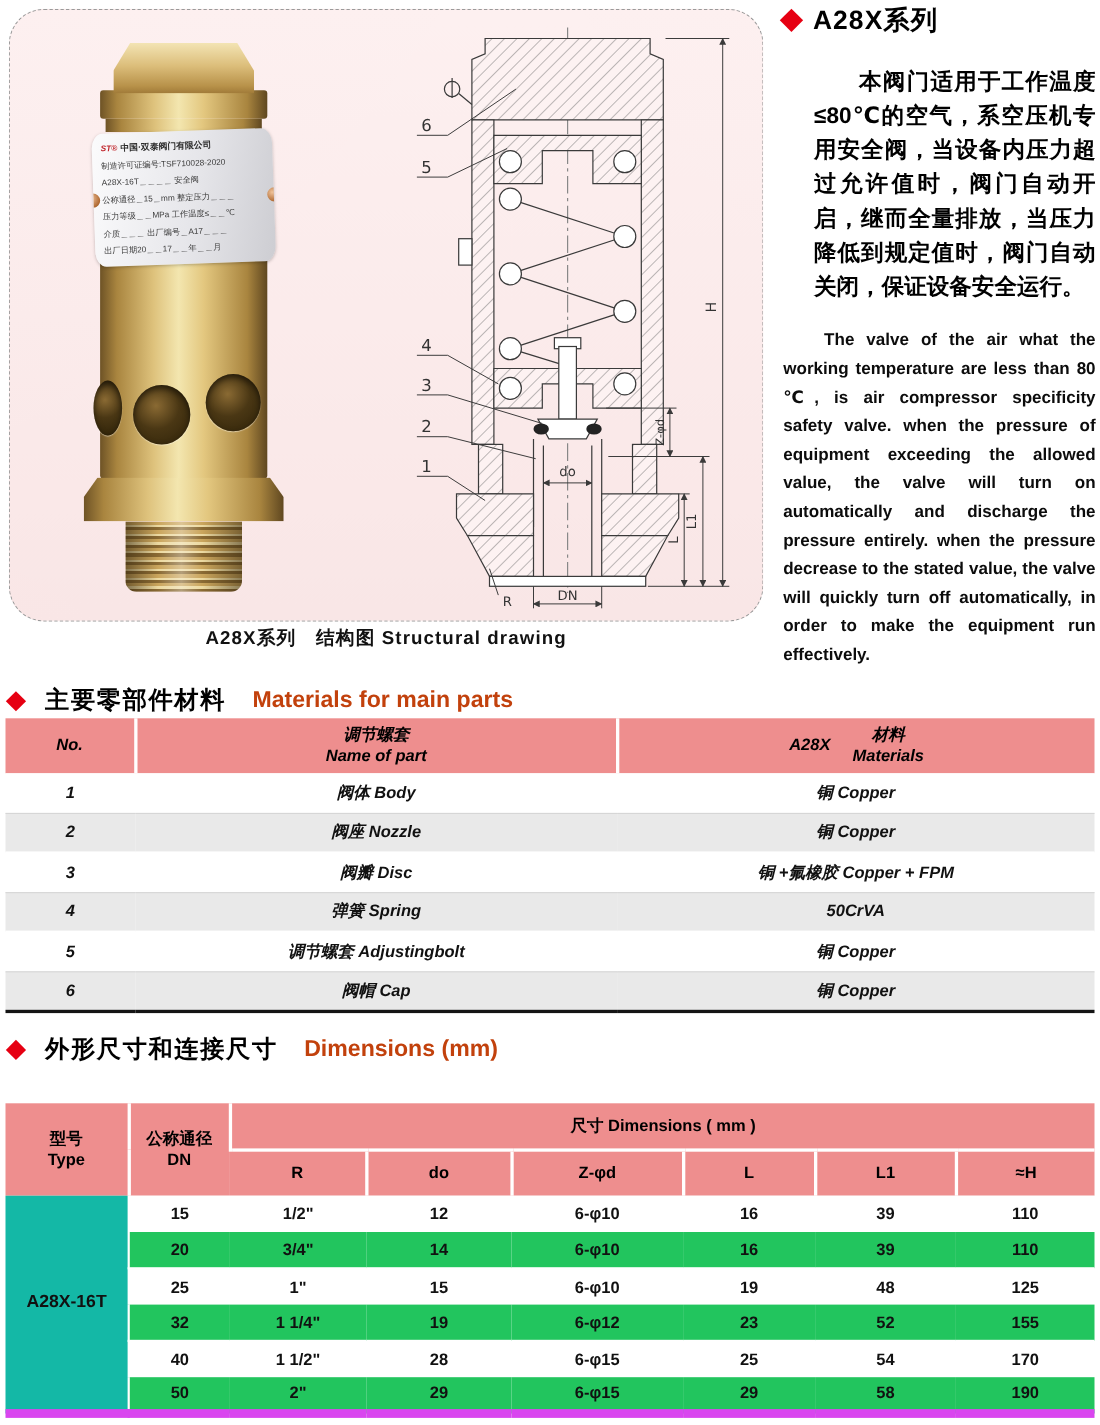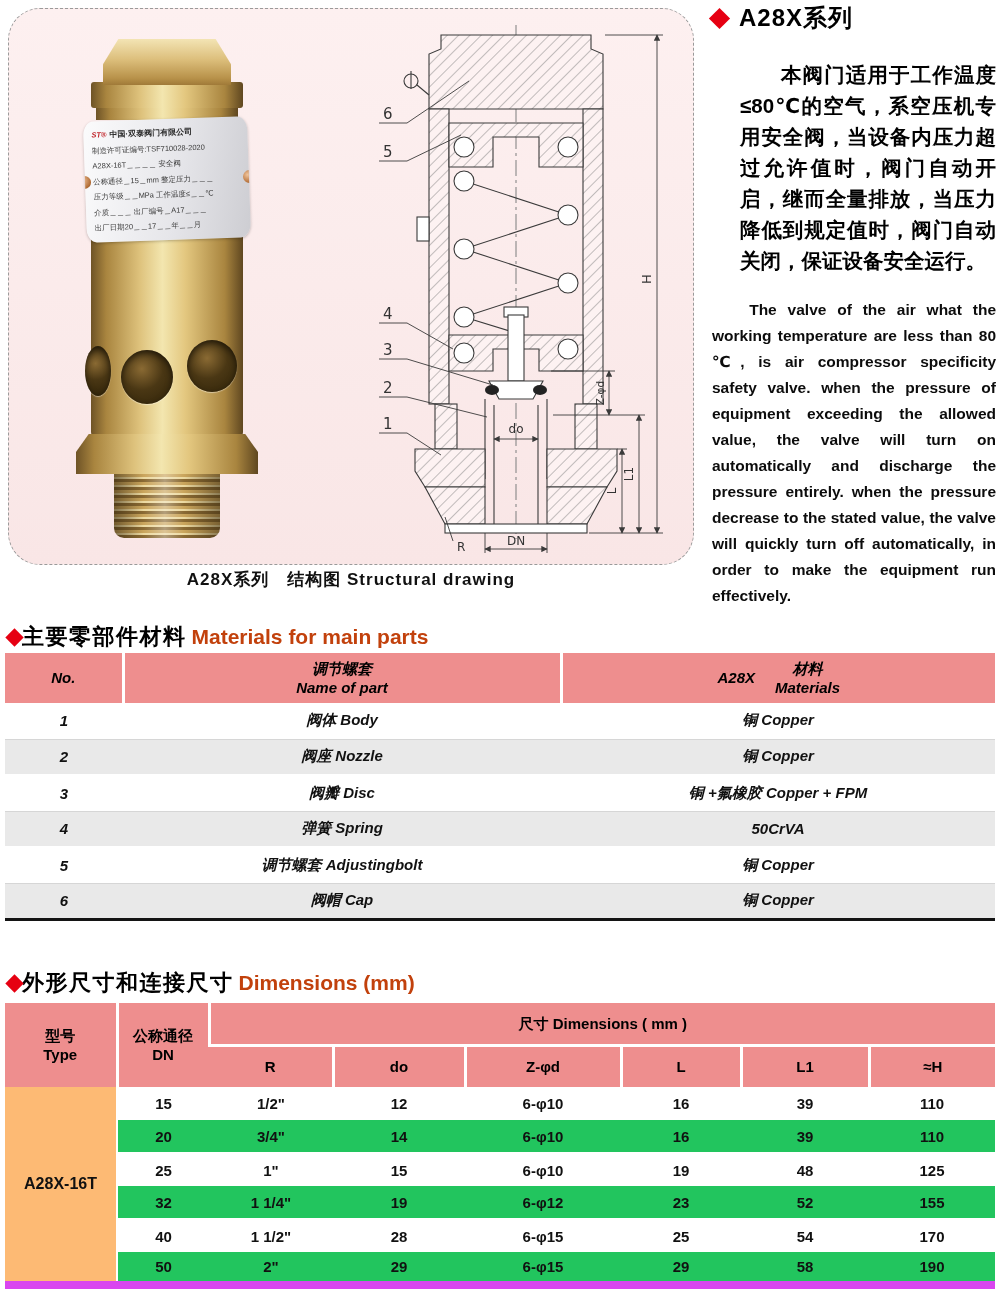--- a/index.html
+++ b/index.html
@@ -54,26 +54,26 @@
   .intro { position:absolute; left:712px; top:2px; width:284px; }
   .intro-title { display:flex; align-items:center; gap:12px; }
   .diamond { width:15px; height:15px; background:#e60012; transform:rotate(45deg); flex:0 0 auto; }
   .intro-title .t { font-size:24px; font-weight:bold; color:#000; letter-spacing:1px; }
   .cn-para { margin-top:25px; font-size:20.5px; line-height:31px; font-weight:600;
     text-align:justify; text-indent:2em; color:#000;margin-left:28px; }
   .en-para { margin-top:21px; font-size:15.5px; line-height:26px; font-weight:600;
     text-align:justify; text-indent:2.4em; color:#0c0c0c; }
 
   
-  .sec-heading { position:absolute; display:flex; align-items:center; gap:1px; }
+  .sec-heading { position:absolute; display:flex; align-items:center; gap:20px; }
   .sec-heading .d { width:13px; height:13px; background:#e60012; transform:rotate(45deg); flex:0 0 auto; }
   .sec-heading .cn { font-size:22px; font-weight:bold; letter-spacing:1.5px; color:#000; }
   .sec-heading .en { font-size:21px; font-weight:bold; color:#c2410c; margin-left:4px; }
   #heading-materials { left:8px; top:622px; }
-  #heading-dims { left:8px; top:968px; }
+  #heading-dims { left:8px; top:939px; }
 
   
   table { border-collapse:collapse; table-layout:fixed; width:990px; }
   .tbl-wrap { position:absolute; left:5px; }
   #materials-wrap { top:653px;font-style:italic; }
   #dims-wrap { top:1003px; }
   th { background:#ee8e8e; color:#000; font-weight:bold; font-size:15px; line-height:1.3;
        text-align:center; vertical-align:middle; }
   td { font-size:15px; font-weight:600; color:#111; text-align:center; vertical-align:middle; }
   .mat-tbl th { height:50px; }
@@ -82,21 +82,21 @@
   .mat-tbl tr.gray td { background:#e9e9e9; border-bottom:2px solid #fff; }
   .mat-tbl { border-bottom:3px solid #141414; }
   .mat-head-flex { display:flex; align-items:center; justify-content:center; gap:20px; }
   .stack2 { display:inline-block; }
 
   .dims-tbl th { height:42px; }
   .dims-tbl thead th.sep { border-left:3px solid #fff; }
   .dims-tbl thead tr + tr th { border-top:3px solid #fff; }
   .dims-tbl td { height:33px; background:#fff; }
   .dims-tbl tr.gray td { background:#22c55e; border-bottom:2px solid #fff; }
-  .dims-tbl td.type-cell { background:#fdba74; font-weight:600; font-size:16px; border-right:2px solid #fff; }
+  .dims-tbl td.type-cell { background:#14b8a6; font-weight:600; font-size:16px; border-right:2px solid #fff; }
   .dims-tbl { border-bottom:8px solid #d946ef; }
 
   svg text { font-family:"DejaVu Sans","Liberation Sans",sans-serif; fill:#333; }
 </style>
 </head>
 <body>
 
 <div id="page">
 
   <div class="photo-panel">

